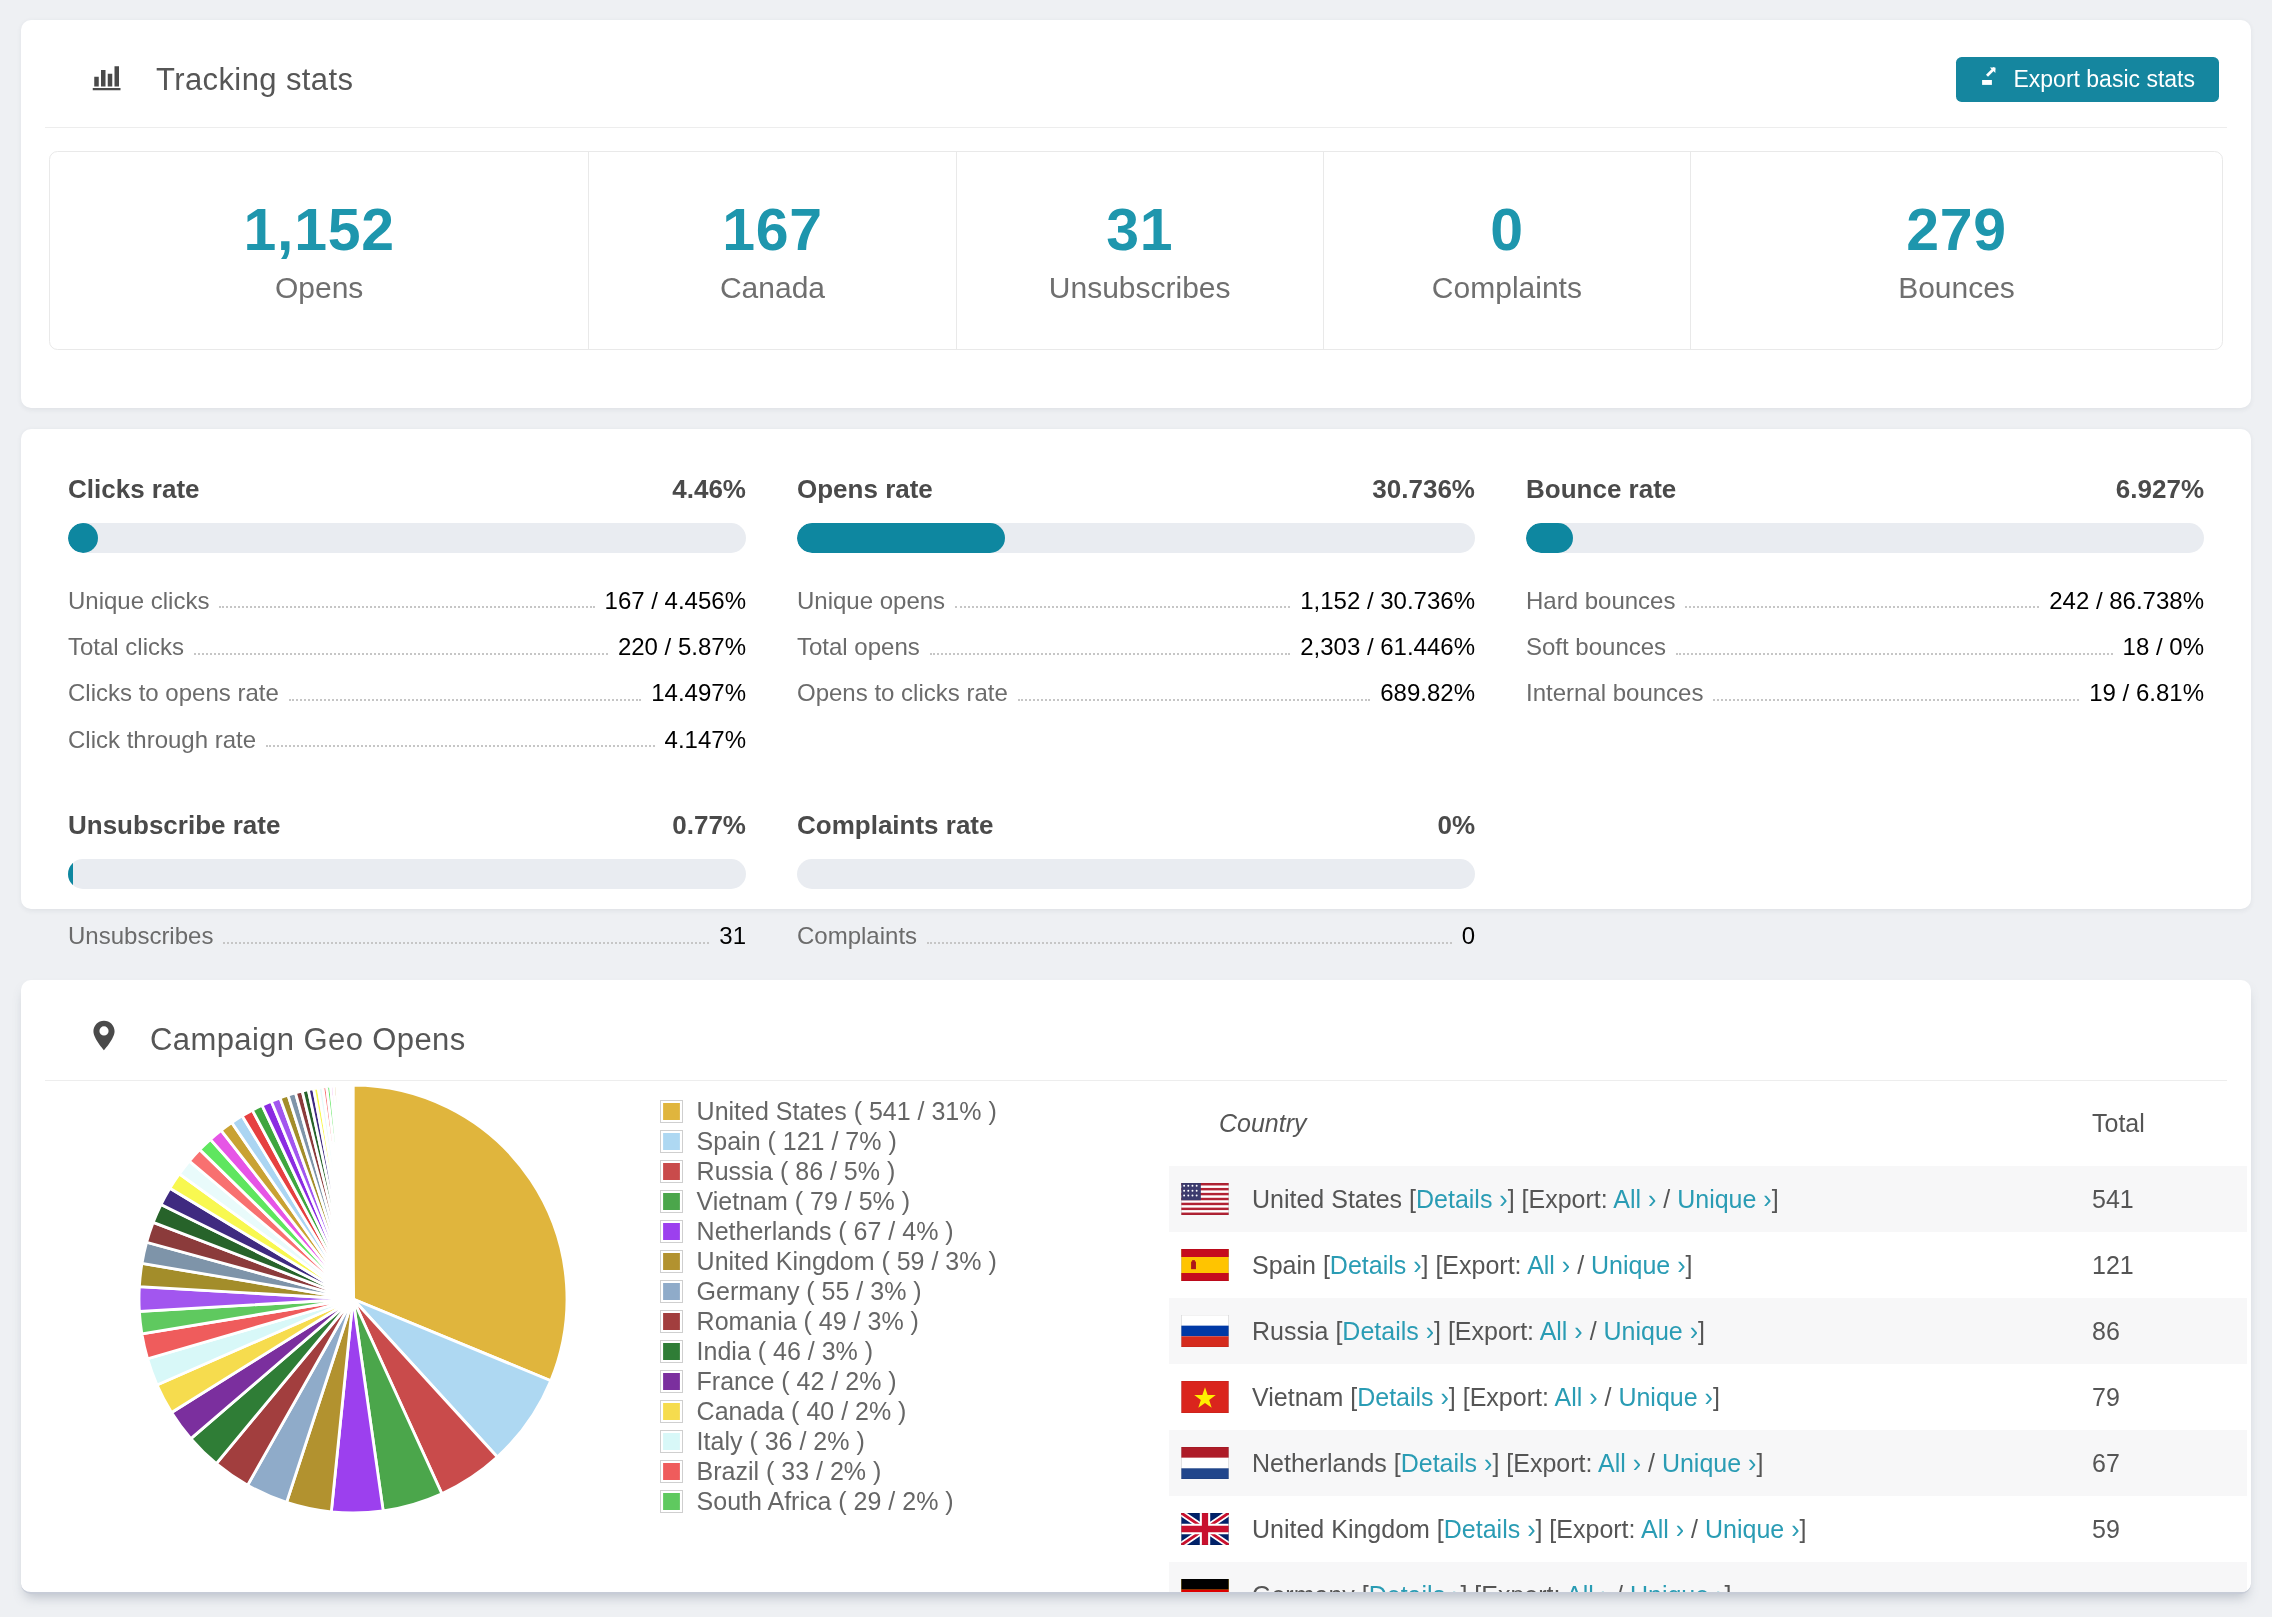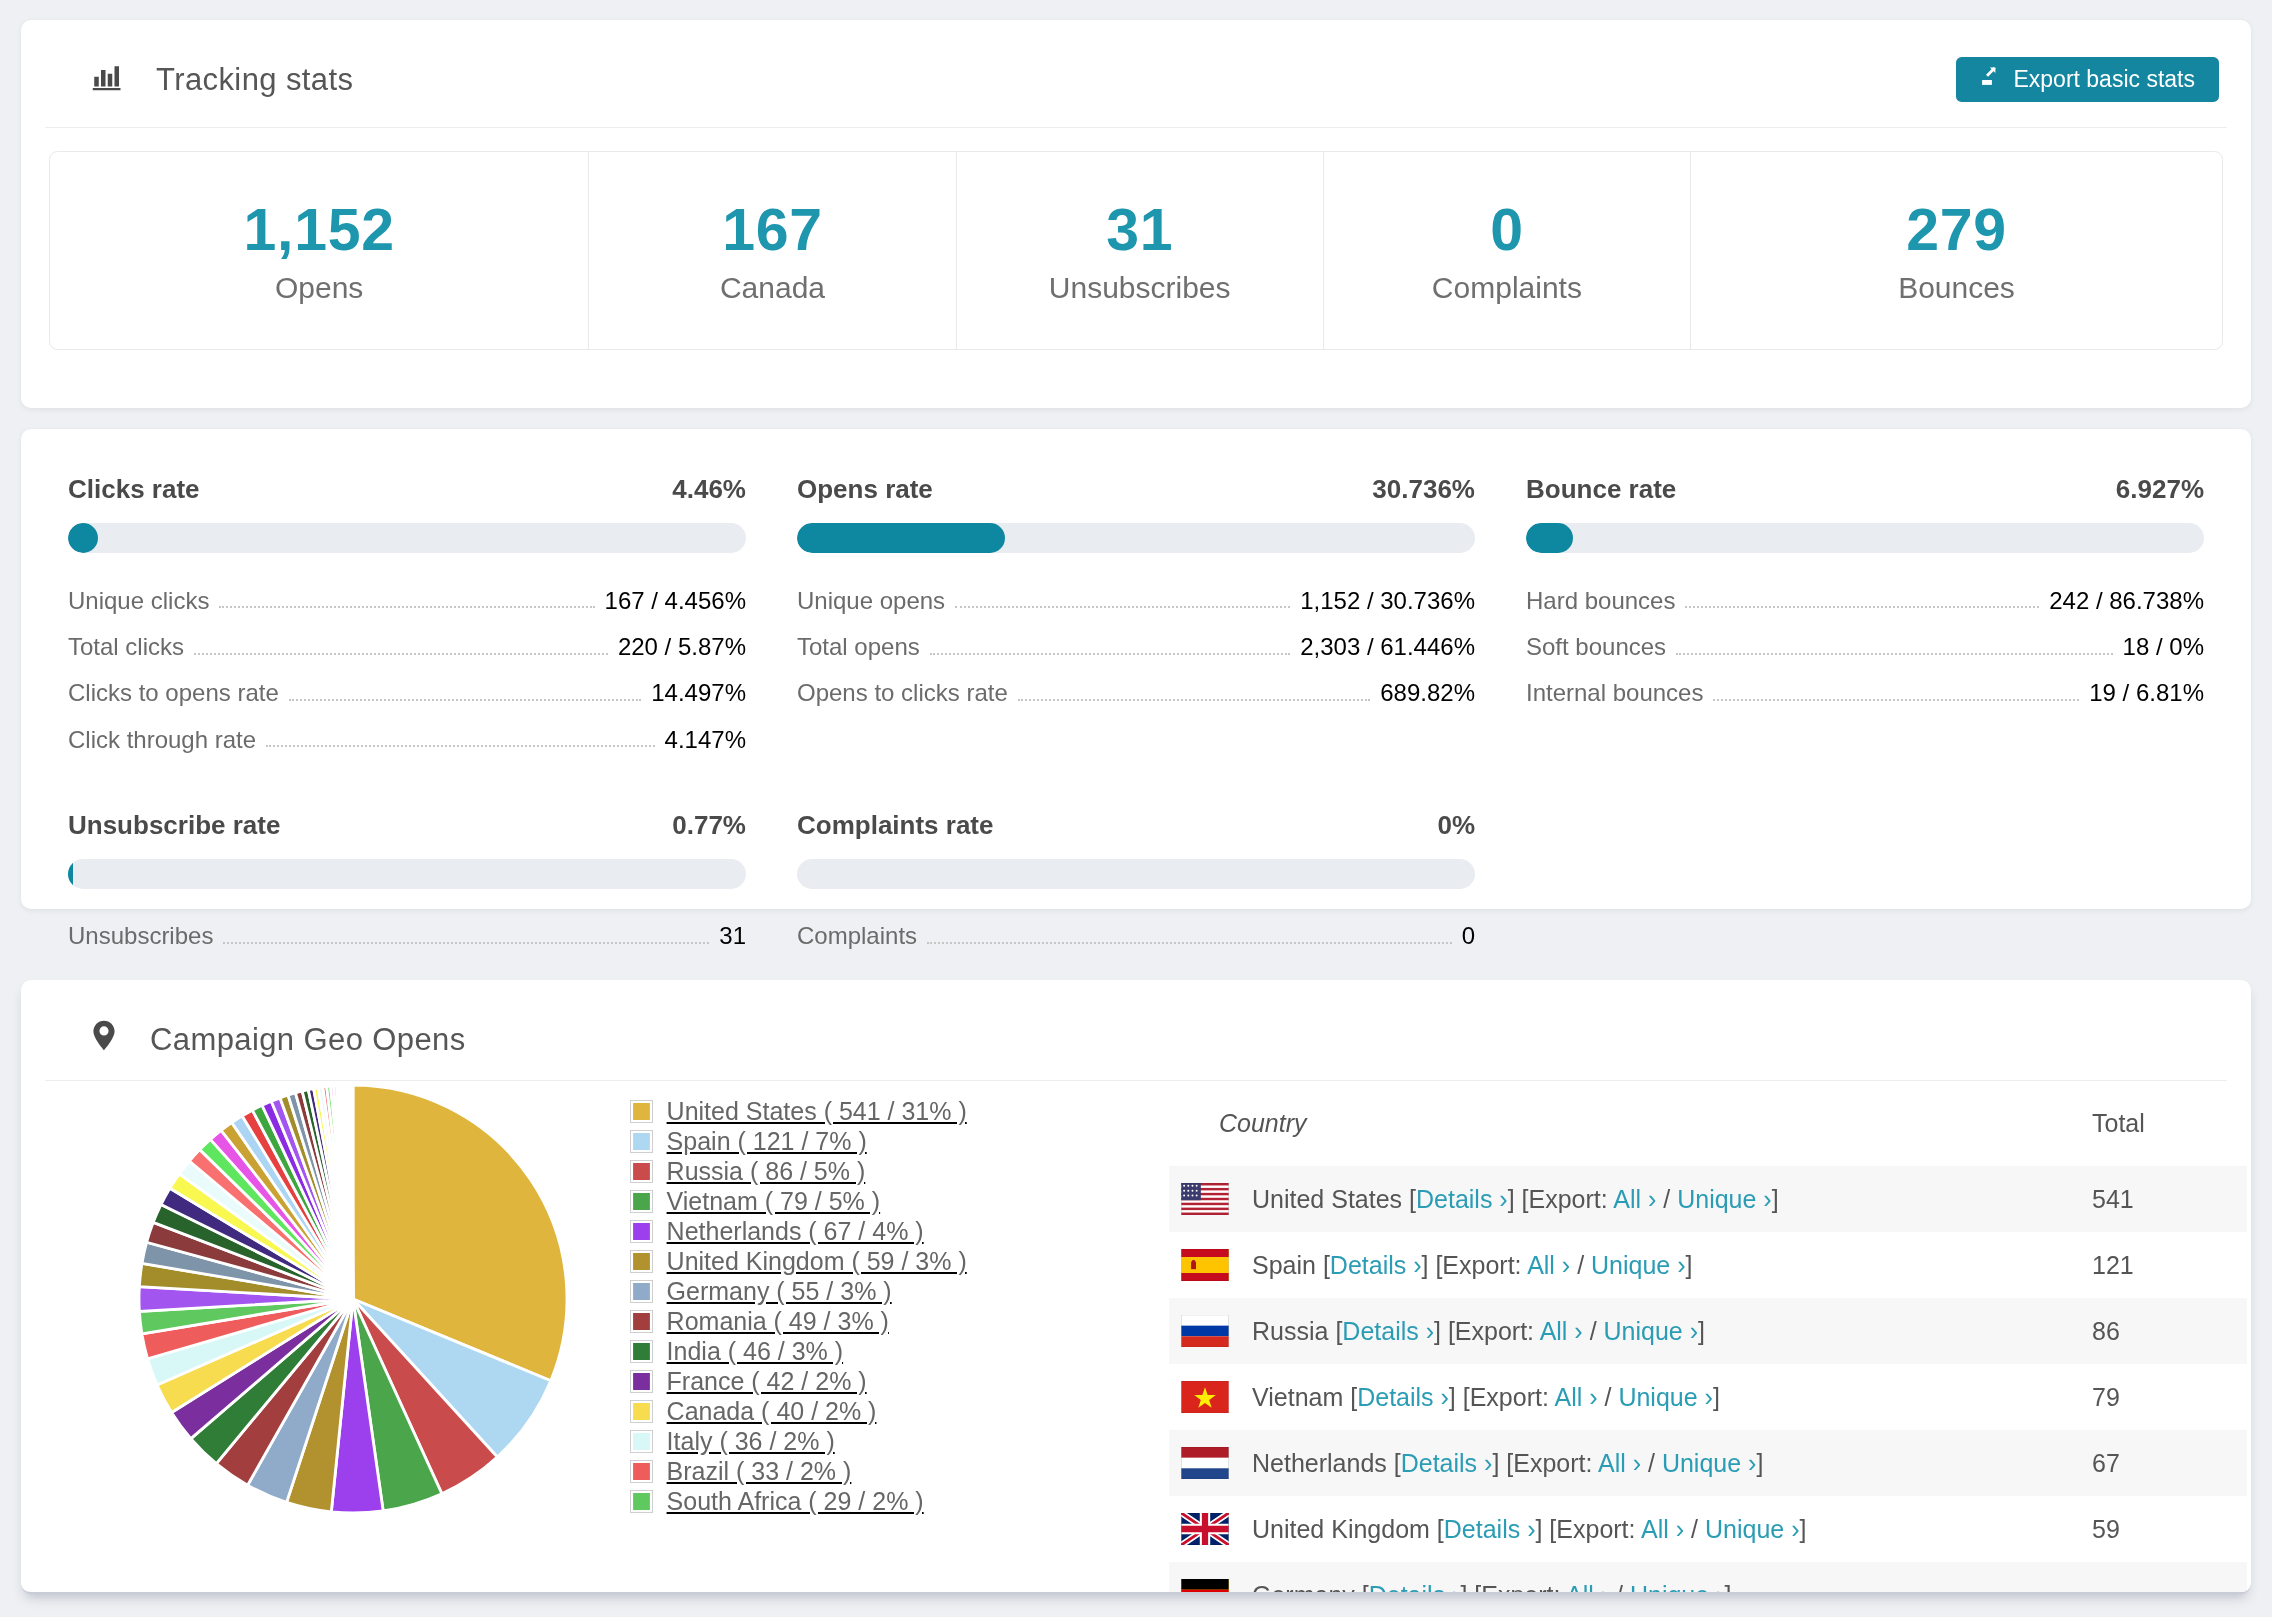--- a/index.html
+++ b/index.html
@@ -33,21 +33,21 @@
   .rate-row { display:flex; align-items:flex-end; padding:9.2px 0; font-size:24px; }
   .rate-row-label { color:#6b6b6b; white-space:nowrap; }
   .leader { flex:1; border-bottom:2.1px dotted #c6c6c6; margin:0 10px 6.4px 10px; }
   .rate-row-value { color:#000000; white-space:nowrap; }
 
   
   #card-geo .card-head { padding:40px 32px 0 71px; }
   #card-geo .head-divider { margin-top:21px; }
   .geo-body { position:relative; height:480px; }
   #geo-pie { position:absolute; left:106px; top:-8.5px; width:452px; height:452px; }
-  .geo-legend { position:absolute; left:609px; top:15.5px;text-decoration:underline; }
+  .geo-legend { position:absolute; left:639px; top:15.5px; }
   .legend-item { display:flex; align-items:center; height:30px; gap:14px; }
   .legend-swatch { width:22.6px; height:22.6px; border:1.4px solid #cfcfcf; box-shadow:inset 0 0 0 2.1px #fff; flex:none; }
   .legend-label { font-size:25px; color:#666666; white-space:nowrap; }
 
   .geo-table { position:absolute; left:1148px; top:0; width:1078px; }
   .geo-thead { display:flex; height:85px; align-items:center; }
   .th-country { margin-left:50px; font-size:25px; color:#555; flex:1;font-style:italic; }
   .th-total { width:155px; font-size:25px; color:#555; }
   .geo-row { display:flex; align-items:center; height:66px; }
   .geo-row.striped { background:#f7f7f8; }

